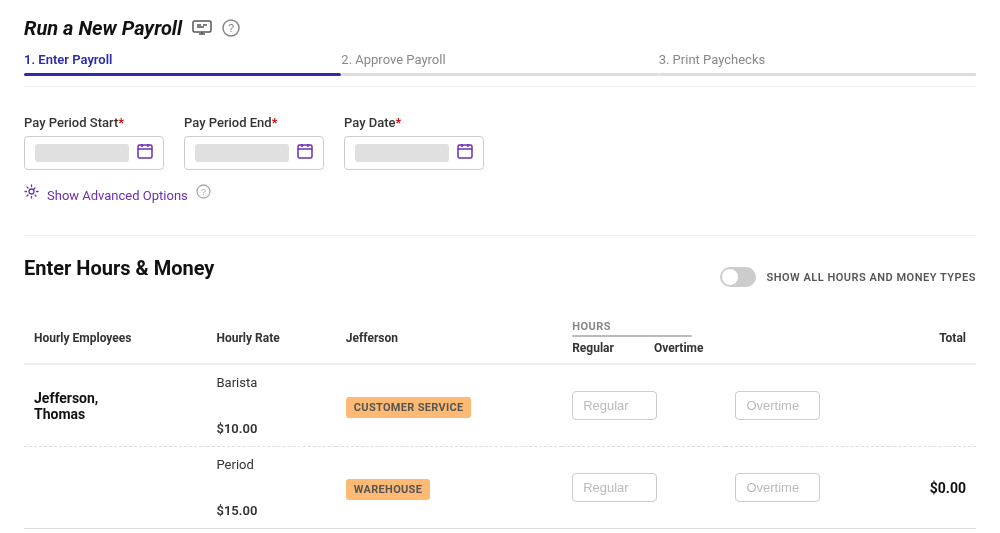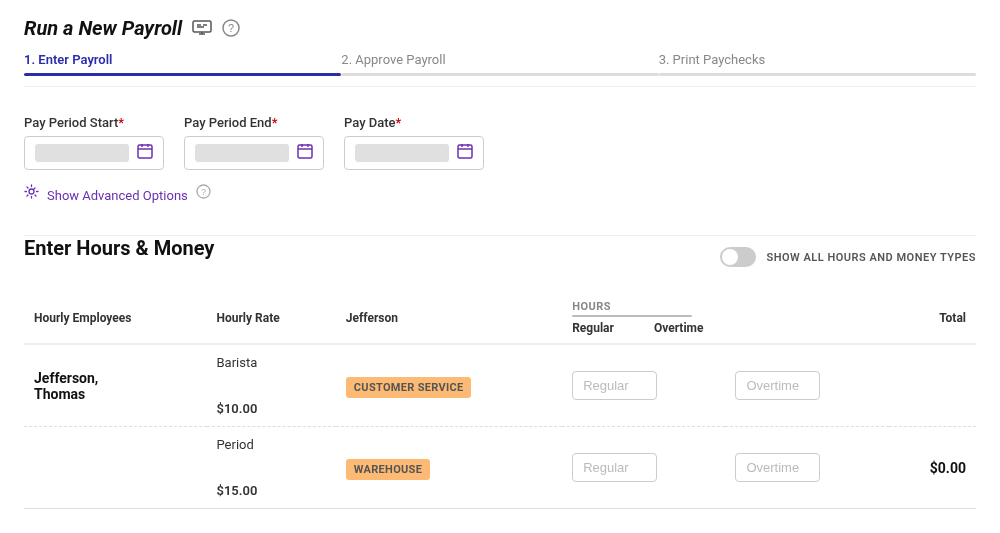--- a/index.html
+++ b/index.html
@@ -138,20 +138,21 @@
     }
     .help-icon {
       color: #888;
       font-size: 15px;
       cursor: pointer;
     }
 
     
     .hours-section {
       border-top: 1px solid #eee;
+      padding-top: 20px;
     }
     .hours-header {
       display: flex;
       align-items: center;
       justify-content: space-between;
       margin-bottom: 16px;
     }
     .toggle-wrapper {
       display: flex;
       align-items: center;

